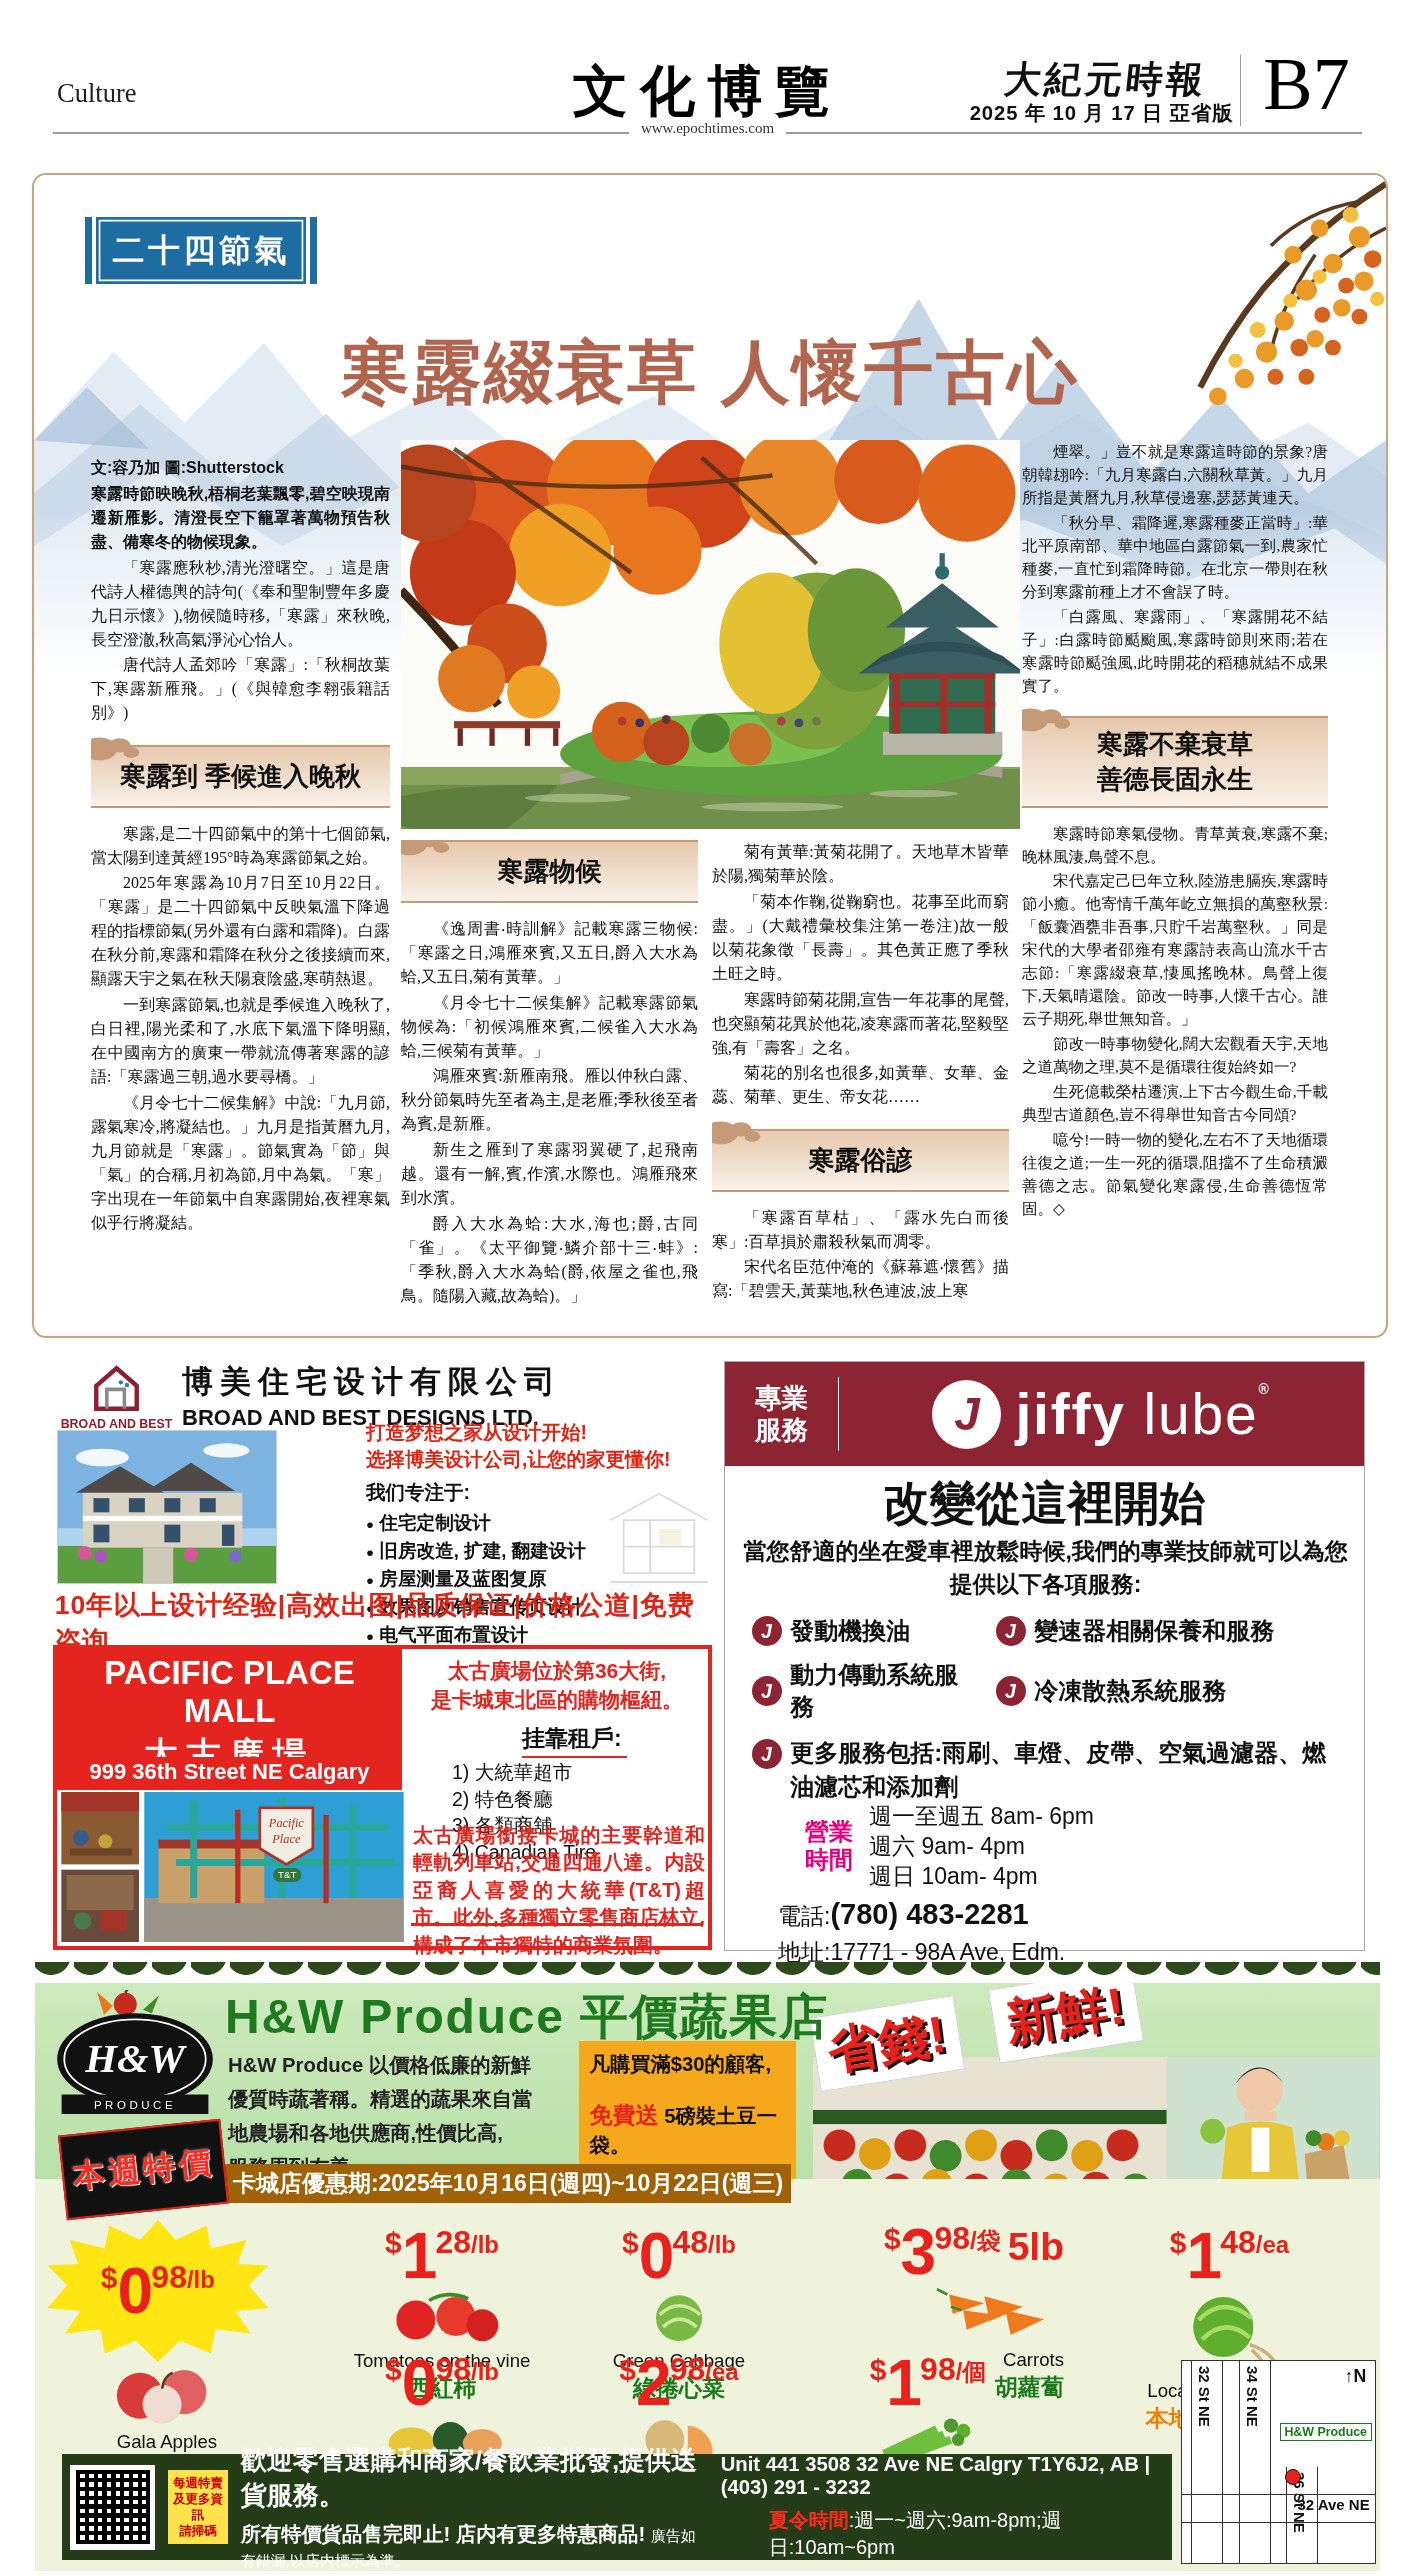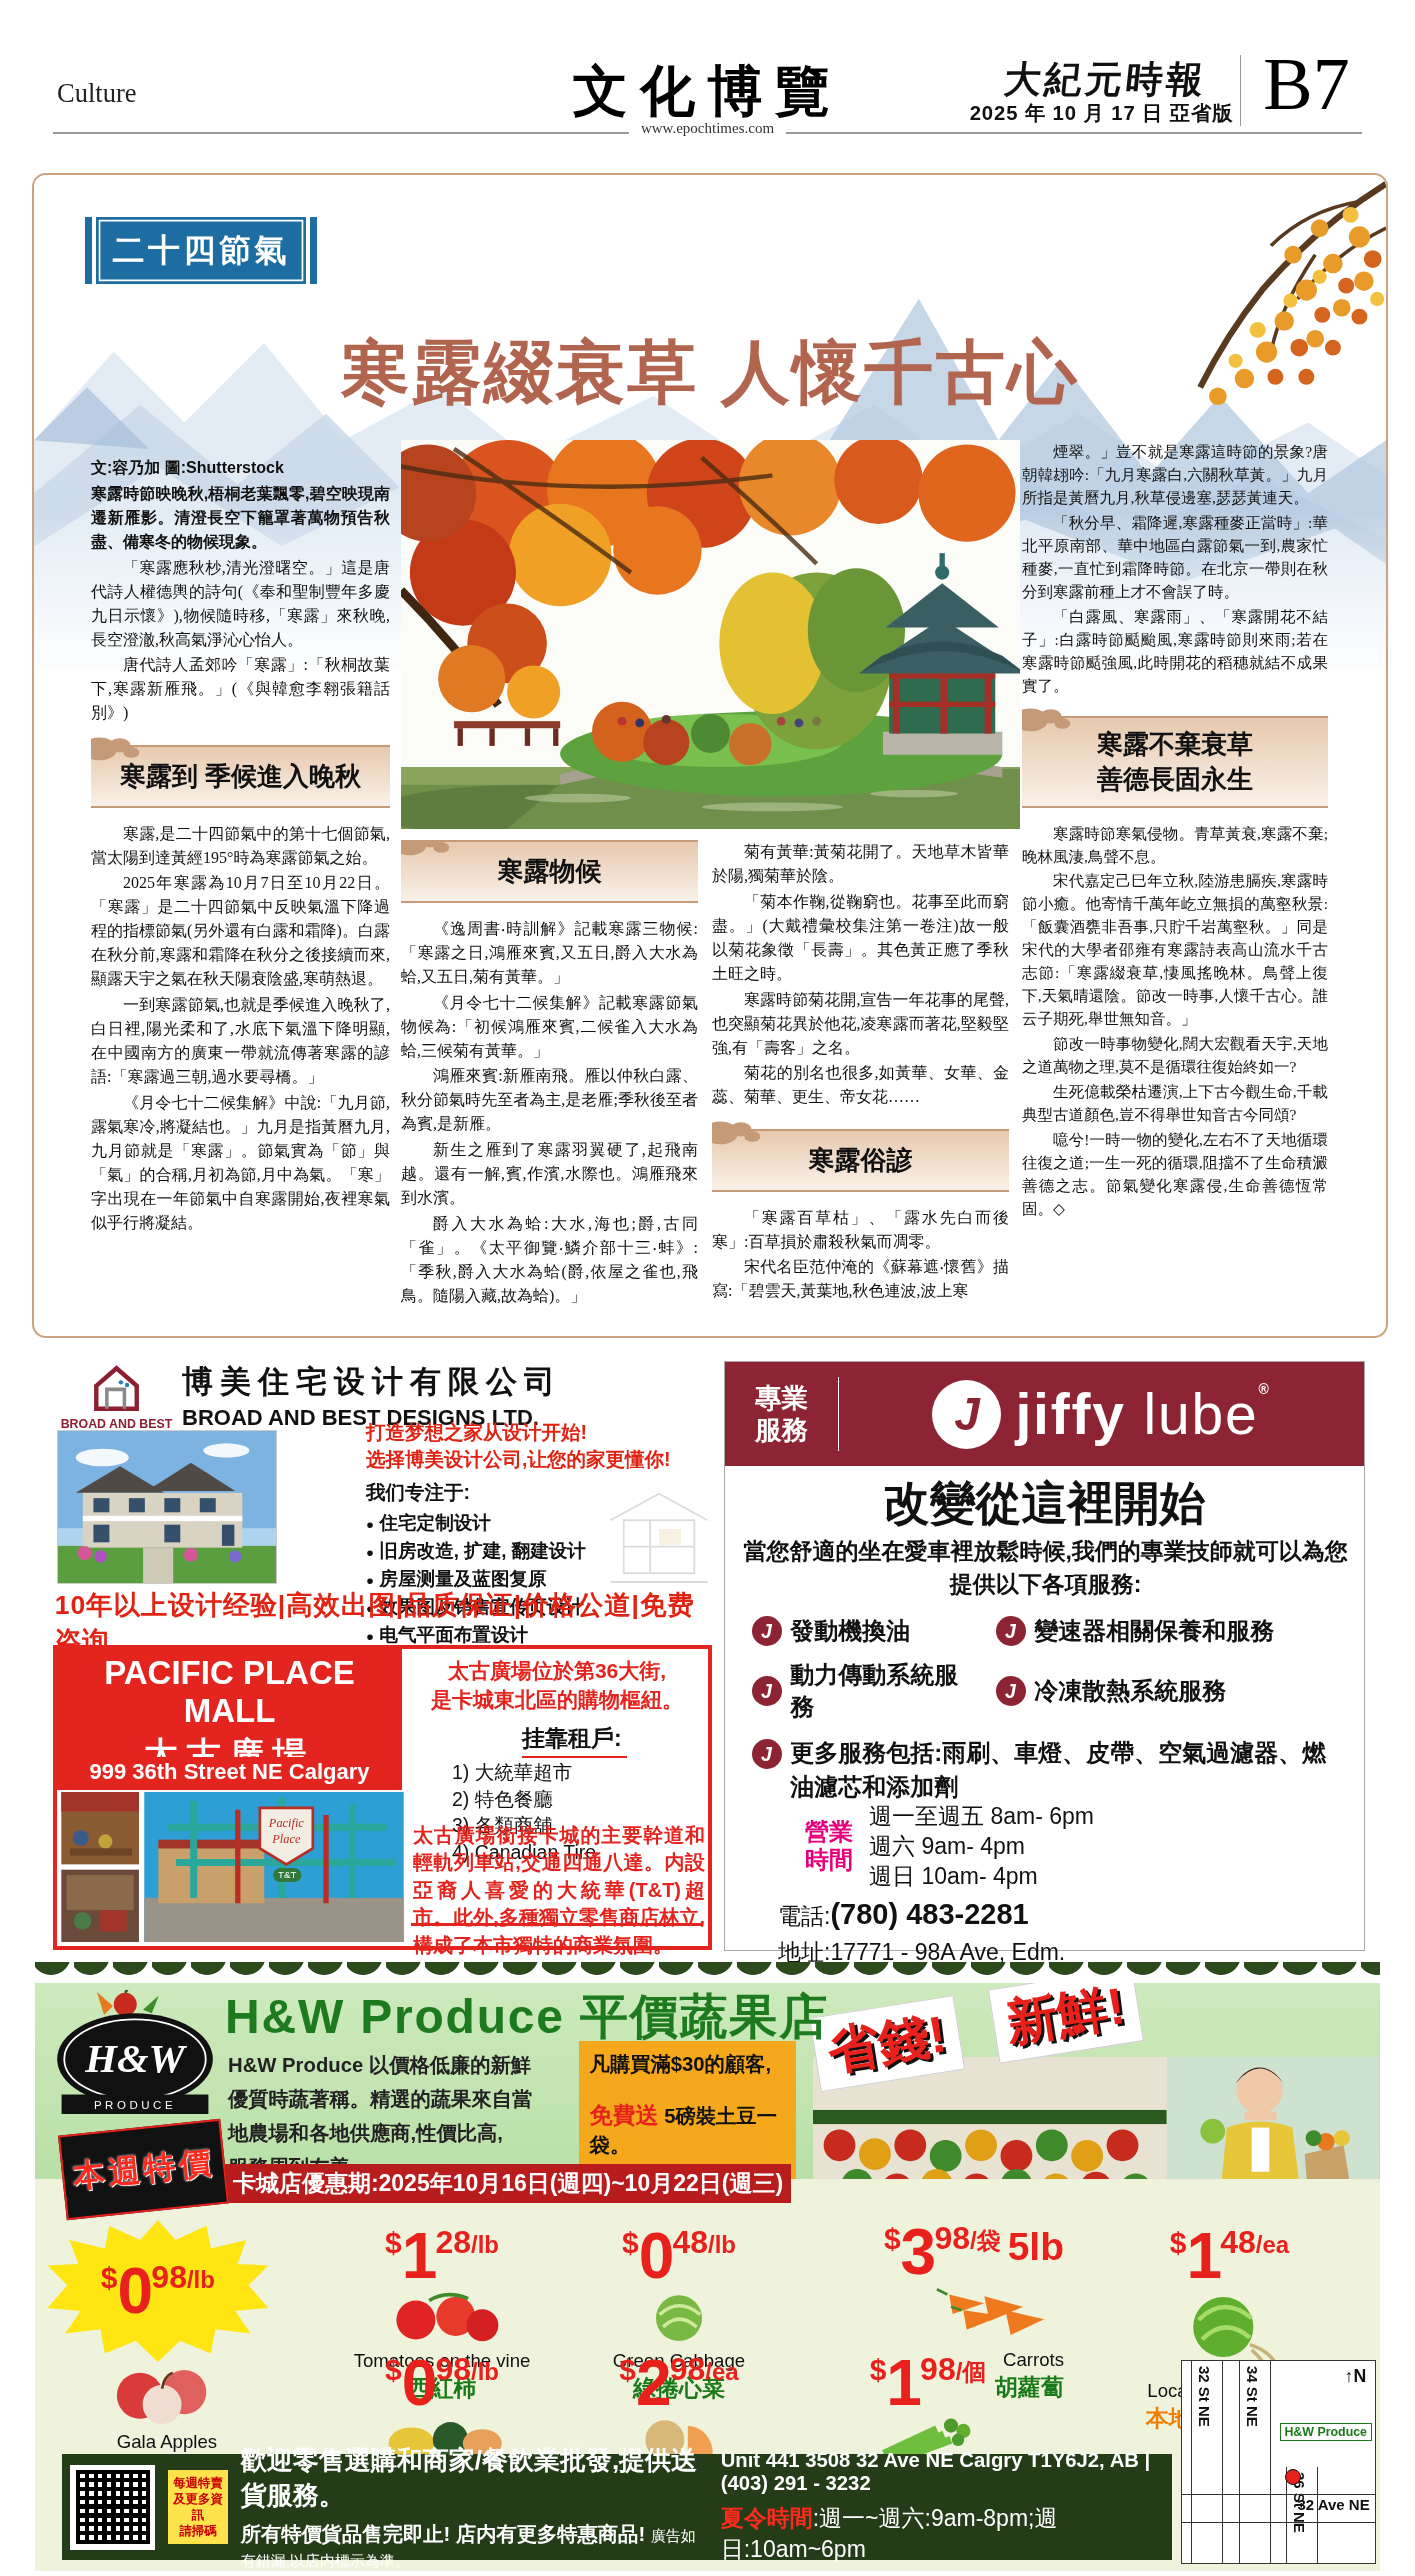--- a/index.html
+++ b/index.html
@@ -97,21 +97,21 @@
   .hw-orange .l1{font-weight:bold;font-size:20.3px;}
   .hw-orange .l2{font-size:20.3px;font-weight:bold;margin-top:22px;}
   .hw-orange .free{color:#e8211d;font-size:23px;}
   .hw-orange .note{font-size:13.3px;margin-top:10.6px;}
   .hw-bannerwrap{left:778px;top:8.8px;transform:rotate(-9deg);display:flex;gap:35px;}
   .hw-banner{background:#fff;padding:1.8px 12.4px;color:#e8211d;font-weight:bold;font-size:51px;text-shadow:2.7px 2.7px 0 #111;border:0.9px solid #ccc;}
   .hw-photo{left:778px;top:74px;width:566px;height:143px;}
   .hw-special{left:26.5px;top:165px;width:159px;height:81px;background:#111;border:2.7px solid #e8211d;transform:rotate(-6deg);
       display:flex;align-items:center;justify-content:center;font-weight:bold;font-size:32px;color:#ff2a1d;letter-spacing:3.5px;
       text-shadow:0 0 2.7px #fff,0.9px 0.9px 0 #fff;z-index:5;}
-  .hw-period{left:190px;top:202px;width:566px;height:39px;background:#b91c1c;color:#fff;font-weight:bold;font-size:23px;
+  .hw-period{left:190px;top:202px;width:566px;height:39px;background:#a16207;color:#fff;font-weight:bold;font-size:23px;
       display:flex;align-items:center;justify-content:center;}
   .price{color:#e8211d;font-weight:bold;line-height:1;}
   .price .cur{font-size:30px;vertical-align:25px;}
   .price .d{font-size:64px;letter-spacing:-1.8px;}
   .price .c{font-size:32px;vertical-align:25px;}
   .price .u{font-size:24px;vertical-align:25px;}
   .price .extra{font-size:39px;margin-left:7px;vertical-align:14px;}
   .pname-en{font-size:18.6px;color:#111;margin-top:3.5px;}
   .pname-zh{font-size:23px;color:#1a7a1a;font-weight:bold;margin-top:1.8px;}
   .pname-zh .loc{color:#f07d00;}
@@ -122,21 +122,21 @@
   .qr{width:85px;height:85px;background:#fff;position:relative;display:flex;align-items:center;justify-content:center;}
   .qr .inner{width:74px;height:74px;
      background-image:repeating-linear-gradient(0deg,#000 0 4.4px,transparent 4.4px 8.8px),repeating-linear-gradient(90deg,#000 0 4.4px,#fff 4.4px 8.8px);}
   .qr-tag{width:57px;background:#ffe34d;color:#c00;font-weight:bold;font-size:12.4px;line-height:16px;text-align:center;padding:5.3px 1.8px;}
   .hwf-center{flex:1;color:#fff;}
   .hwf-l1{font-weight:bold;font-size:26px;}
   .hwf-l2{font-weight:bold;font-size:20.3px;margin-top:7px;}
   .hwf-l2 small{font-size:15px;font-weight:normal;}
   .hwf-right{width:442px;color:#fff;}
   .hwf-addr{font-weight:bold;font-size:20.3px;}
-  .hwf-hours{font-size:23px;margin-top:8.8px;}
+  .hwf-hours{font-size:20px;margin-top:8.8px;margin-left:48px;}
   .hwf-hours .lbl{color:#ff2a1d;font-weight:bold;}
   .hw-map{left:1146px;top:398px;width:193px;height:202px;background:#fff;border:1.8px solid #333;z-index:6;overflow:hidden;}
   .map-v{position:absolute;top:0;width:30px;height:100%;border-left:1.8px solid #333;border-right:1.8px solid #333;}
   .map-vlabel{writing-mode:vertical-rl;font-size:15px;font-weight:bold;padding-top:5.3px;margin-left:4.4px;}
   .map-h{position:absolute;left:0;width:100%;height:26.5px;border-top:1.8px solid #333;border-bottom:1.8px solid #333;top:133px;}
   .map-ave{position:absolute;right:5.3px;top:135px;font-size:15px;font-weight:bold;}
   .map-n{position:absolute;right:8.8px;top:5.3px;font-size:17.7px;font-weight:bold;}
   .map-hw{position:absolute;right:3.5px;top:62px;border:1.8px solid #1a7a1a;color:#1a7a1a;font-weight:bold;font-size:12.4px;padding:0.9px 3.5px;background:#fff;}
   .map-dot{position:absolute;left:103px;top:108px;width:14px;height:14px;border-radius:50%;background:#e8211d;border:1.8px solid #111;}
 </style>

